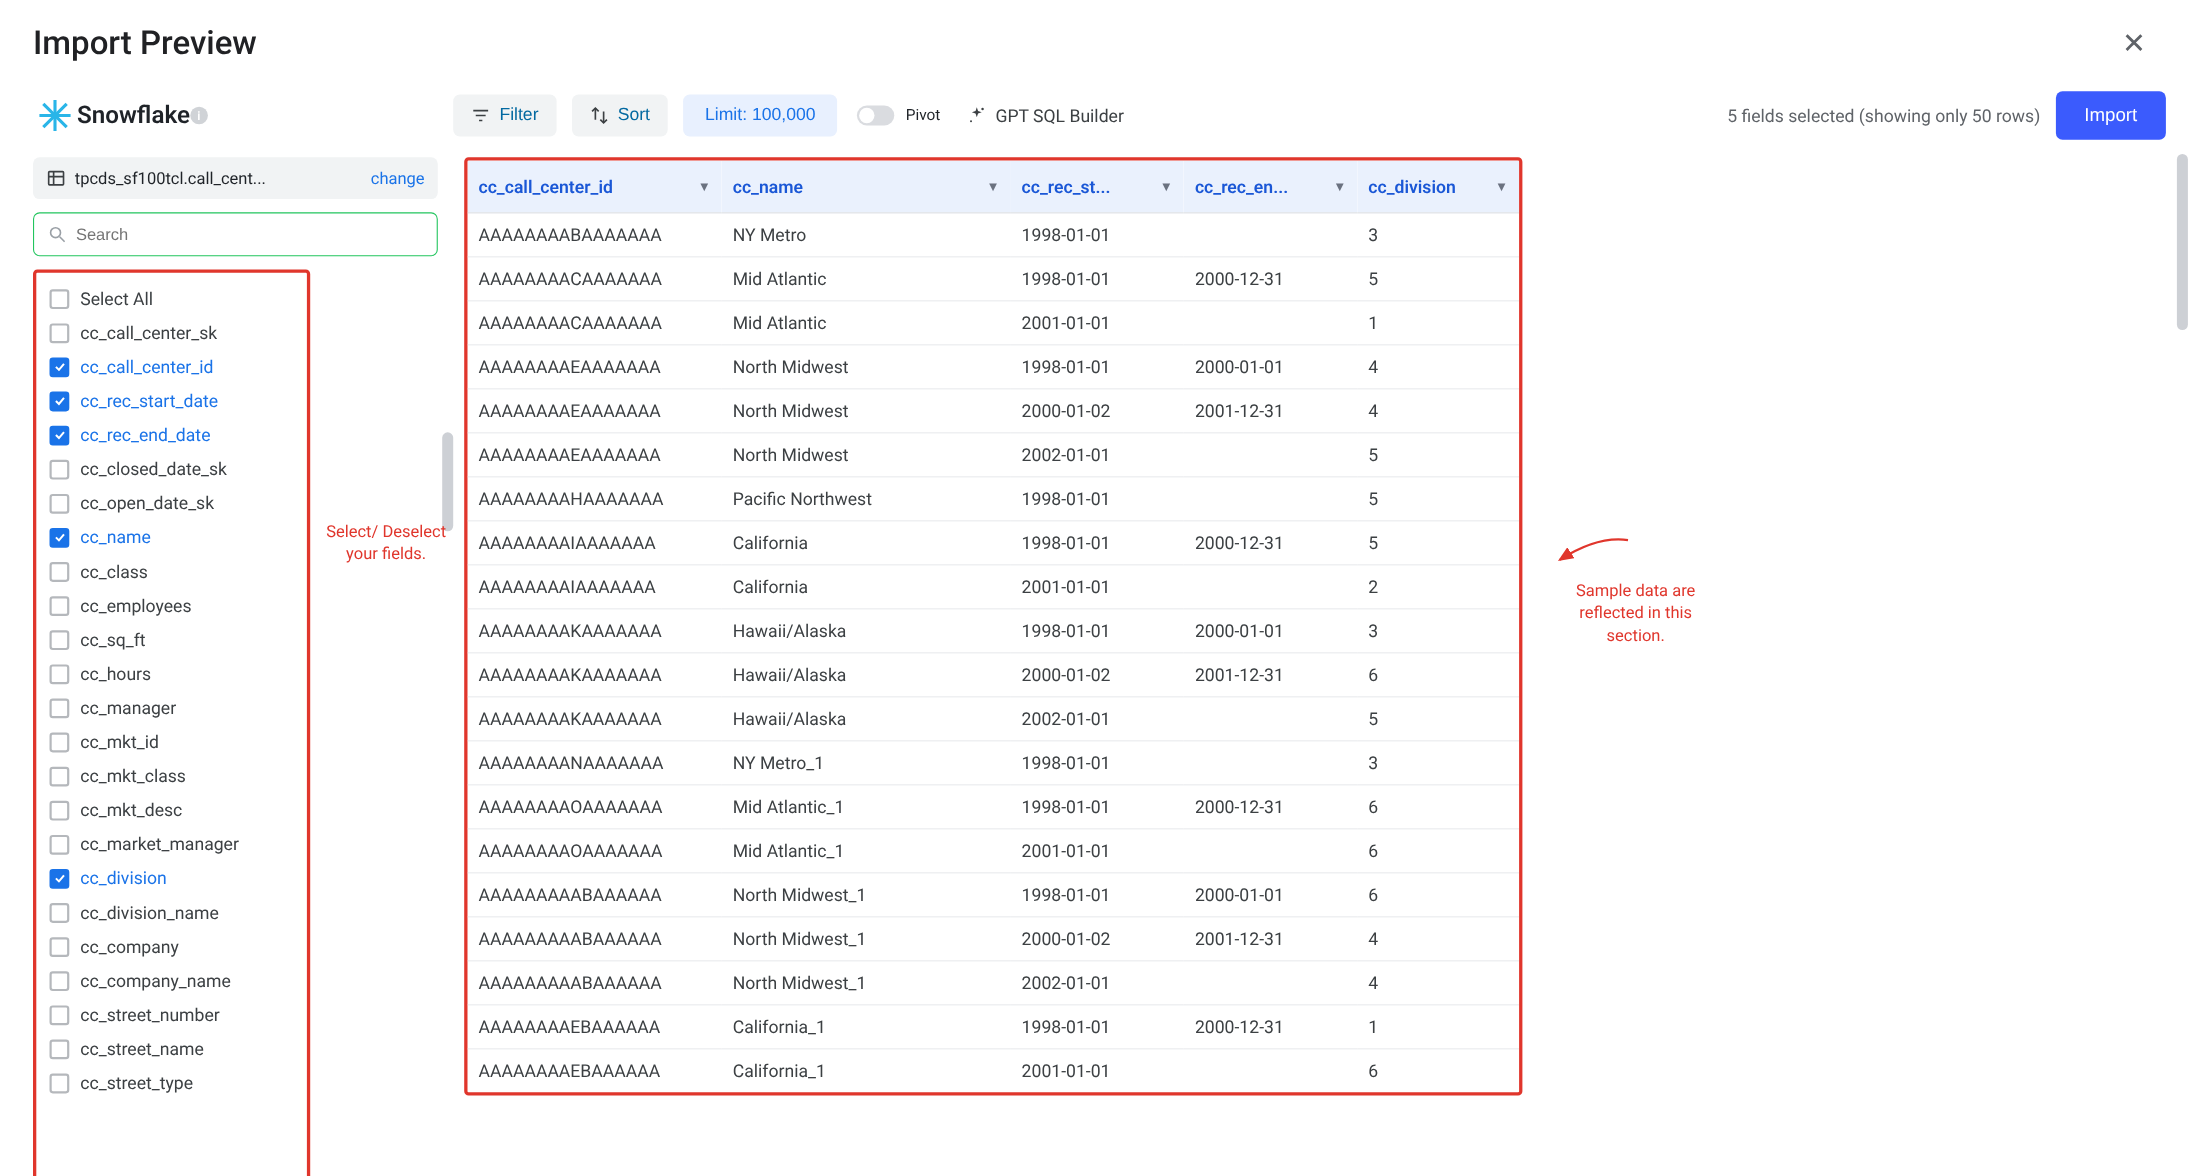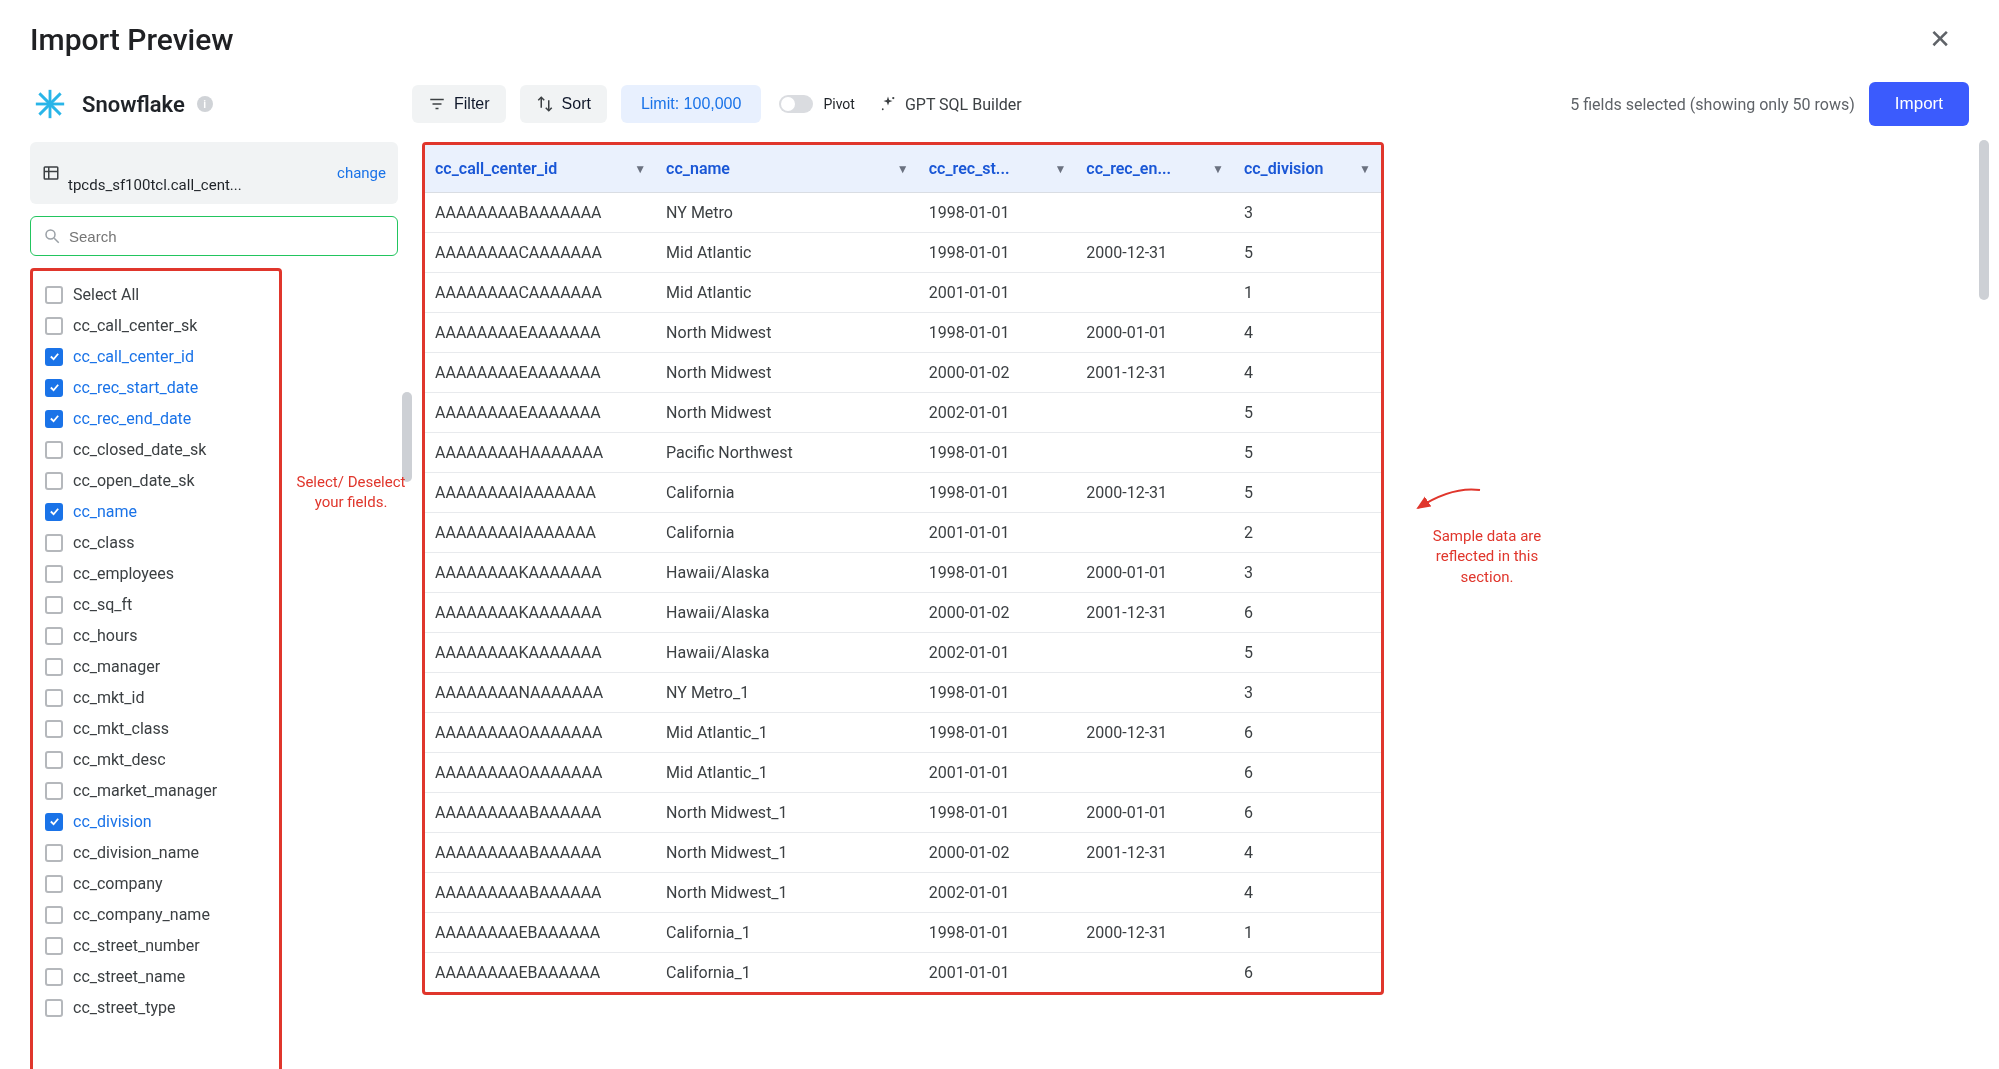--- a/index.html
+++ b/index.html
@@ -36,21 +36,21 @@
 }
 .toolbar-row {
   display: flex;
   align-items: center;
   gap: 14px;
   margin-bottom: 16px;
 }
 .source-block {
   display: flex;
   align-items: center;
-  gap: 12px;
+  gap: 0;
   width: 368px;
   flex: 0 0 auto;
 }
 .snowflake-icon {
   width: 40px;
   height: 40px;
   display: flex;
   align-items: center;
   justify-content: center;
   color: #29b5e8;
@@ -66,21 +66,21 @@
   color:#fff; font-size:11px; font-weight:600;
 }
 .tool-btn {
   display: inline-flex;
   align-items: center;
   gap: 8px;
   background: #f1f3f4;
   border-radius: 6px;
   padding: 10px 16px;
   font-size: 16px;
-  color: #0f172a;
+  color: #0369a1;
   cursor: pointer;
   border: none;
 }
 .tool-btn.active-limit {
   background: #e8f0fe;
   color: #1a73e8;
   font-weight: 500;
   padding: 10px 20px;
 }
 .pivot-wrap {
@@ -113,21 +113,21 @@
   width: 368px; flex:0 0 auto;
   position: relative;
 }
 .table-path {
   display:flex; align-items:center; gap:8px;
   background:#f1f3f4; border-radius:6px;
   padding:10px 12px; margin-bottom:12px;
   font-size:15px;
 }
 .table-path .path-text {
-  flex:1; white-space:nowrap; overflow:hidden; text-overflow:ellipsis;margin-top:24px;
+  flex:1; white-space:nowrap; overflow:hidden; text-overflow:ellipsis;
 }
 .table-path .change-link { color:#1a73e8; cursor:pointer; }
 .search-box {
   display:flex; align-items:center; gap:8px;
   border:1px solid #22c55e; border-radius:6px;
   padding:10px 12px; margin-bottom:12px; color:#80868b;
 }
 .search-box input {
   border:none; outline:none; font-size:15px; flex:1; background:transparent;
 }

